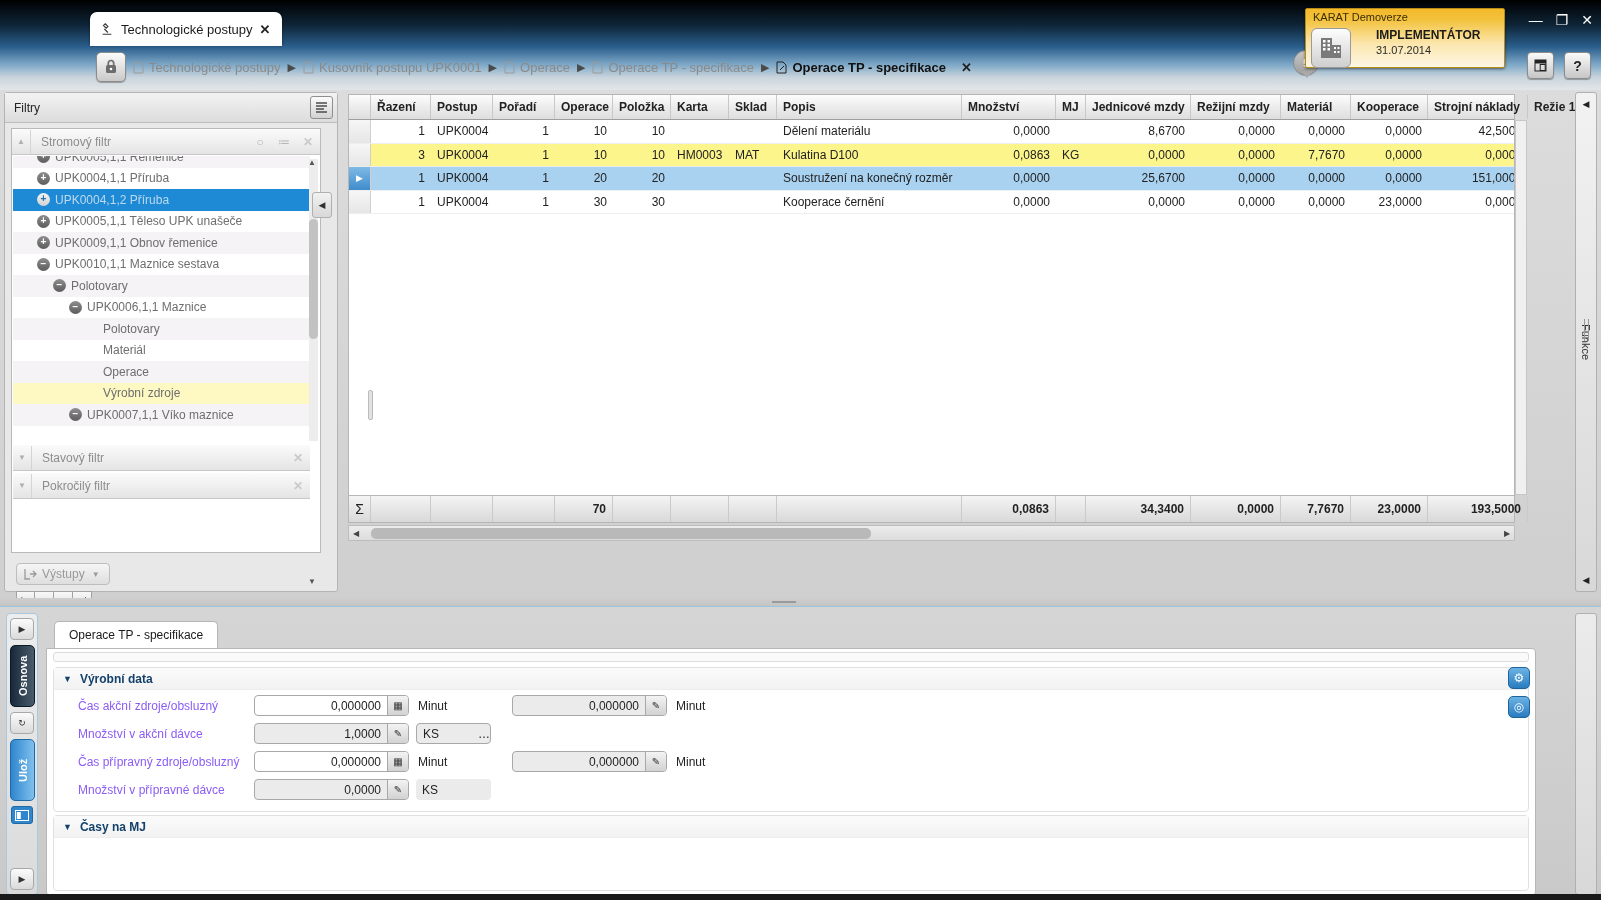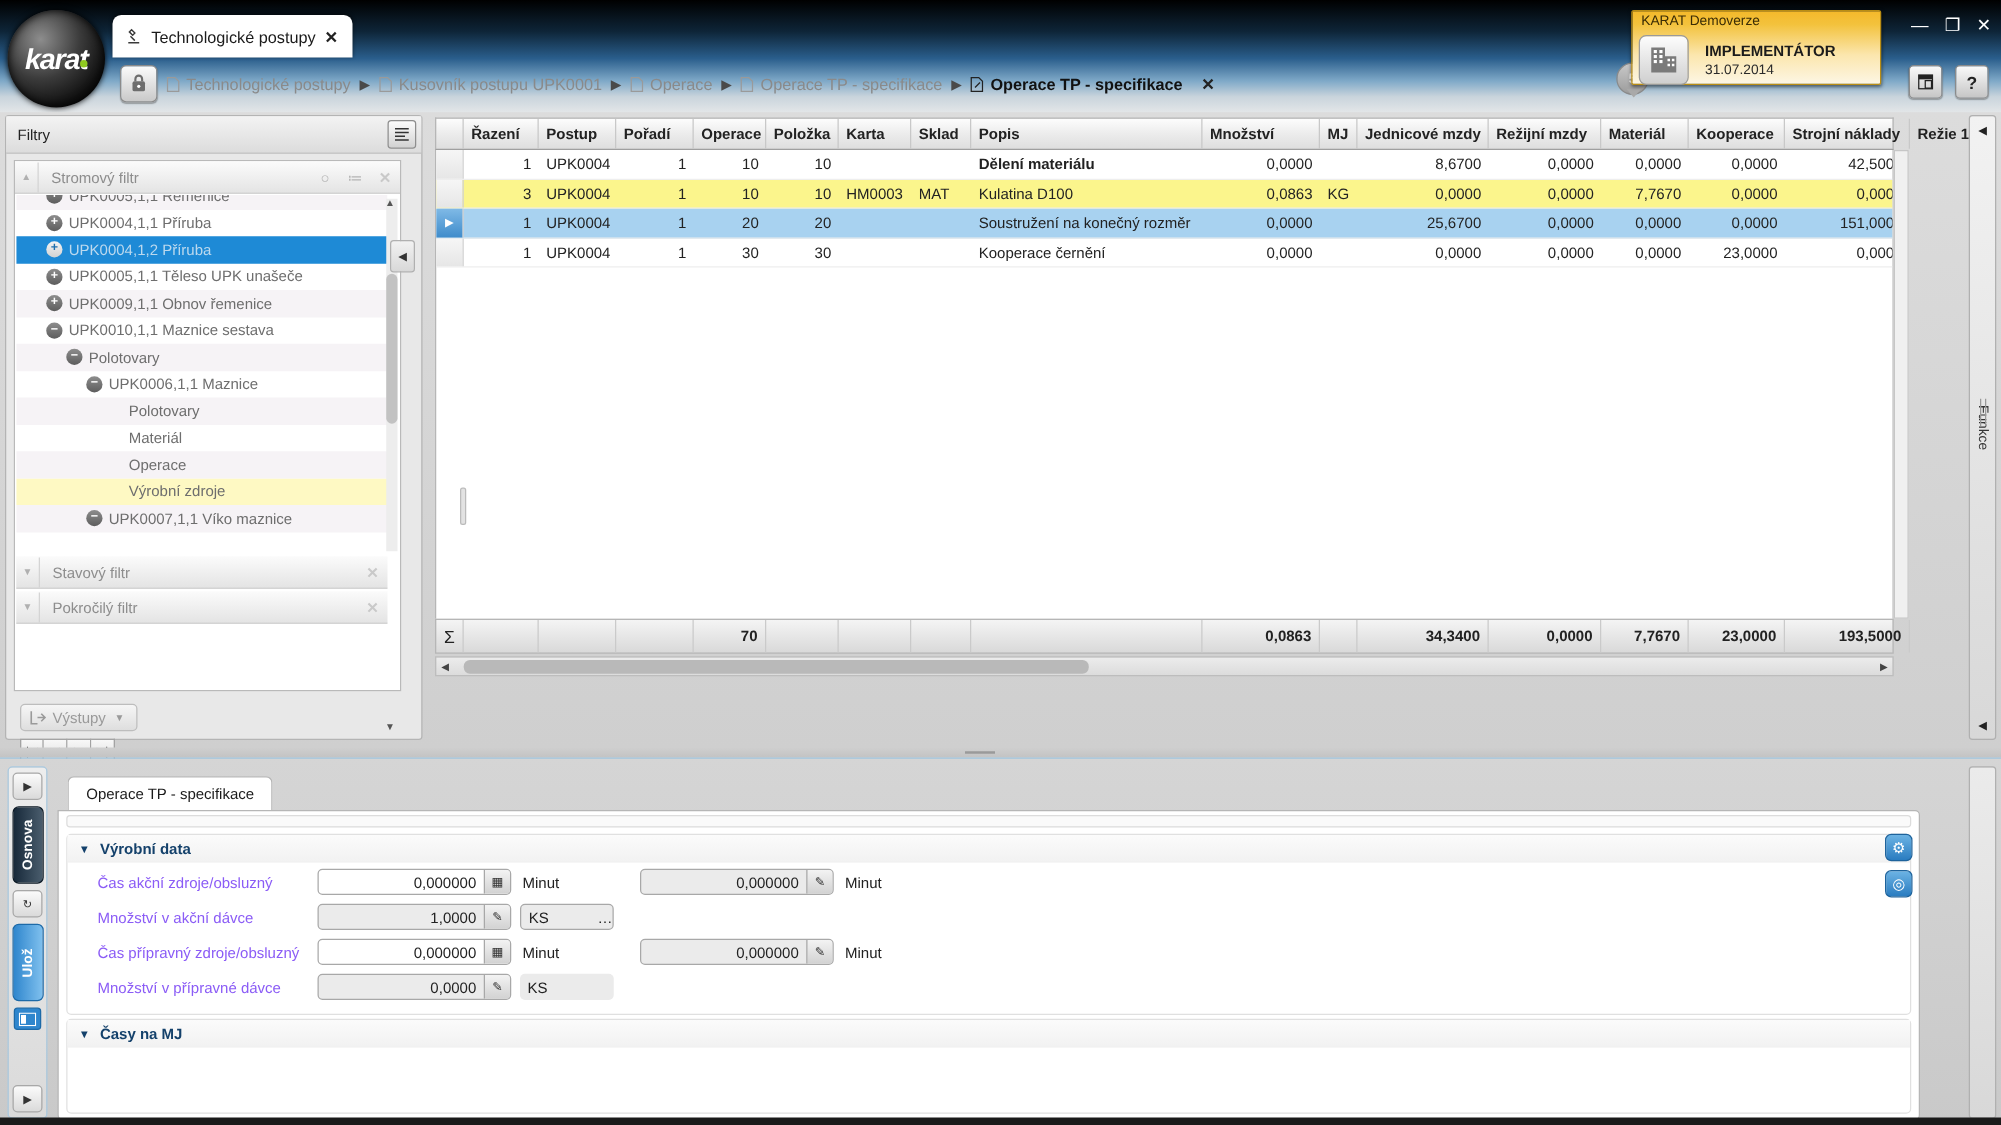--- a/index.html
+++ b/index.html
@@ -41,21 +41,21 @@
   .badge5{ position:absolute; right:282px; top:50px; width:26px; height:26px; border-radius:50%;
     background:linear-gradient(180deg,#c8c8c8,#9c9c9c); color:#fff; font-size:11px; font-weight:bold;
     display:flex; align-items:center; justify-content:center; border:1px solid #8a8a8a; }
   .badge5:after{ content:""; position:absolute; left:7px; top:20px; border-left:6px solid transparent;
     border-right:6px solid transparent; border-top:7px solid #a9a9a9; }
 
   .userbox{ position:absolute; right:96px; top:8px; width:200px; height:60px;
     background:linear-gradient(180deg,#f4b92b 0%, #f3c23c 18%, #fbe6ad 60%, #fdf6e4 100%);
     border:1px solid #b98d14; border-radius:2px; box-shadow:0 1px 3px rgba(0,0,0,.5); }
   .userbox .ttl{ height:17px; line-height:17px; padding-left:7px; font-size:11px; color:#3a2c05; }
-  .userbox .body{ display:flex; align-items:center; gap:13px; padding:2px 0 0 5px; }
+  .userbox .body{ display:flex; gap:25px; padding:2px 0 0 5px; }
   .bldg{ width:40px; height:40px; border-radius:6px; background:linear-gradient(180deg,#fdfdfd,#cfcfcf);
     border:1px solid #9a9a9a; display:flex; align-items:center; justify-content:center; }
   .uname{ font-size:12px; font-weight:bold; color:#1b1b1b; line-height:15px; }
   .udate{ font-size:11px; color:#2a2a2a; line-height:14px; }
 
   .wbtns{ position:absolute; right:8px; top:12px; display:flex; gap:13px; align-items:center; color:#fff; }
   .wbtns div{ font-size:14px; cursor:pointer; }
   .hbtn{ position:absolute; top:52px; width:27px; height:27px; border-radius:4px;
     background:linear-gradient(180deg,#fafafa,#c6c6c6); border:1px solid #8b8b8b;
     display:flex; align-items:center; justify-content:center; font-size:14px; color:#222;
@@ -242,24 +242,20 @@
     border:1px solid #1e639c; display:flex; align-items:center; justify-content:center; color:#fff;
     font-size:12px; }
   .rightcol{ position:absolute; right:4px; top:6px; width:22px; height:282px;
     background:linear-gradient(180deg,#ebebeb,#d8d8d8); border:1px solid #b0b0b0; border-radius:3px; }
   .bottombar{ position:absolute; left:0; bottom:0; width:1601px; height:6px; background:#1a1a1a; }
 </style>
 </head>
 <body>
 
 <div class="titlebar">
-  <div class="logo">
-    <span>karat</span>
-    <div class="dot"></div>
-  </div>
 
   <div class="apptab">
     <svg class="tabicon" viewBox="0 0 16 16">
       <path d="M6 2 L9 5 L7 7 L4 4 Z M5 8 L9 12 M3 14 H13" stroke="#3a3a3a" stroke-width="1.3" fill="none"></path>
     </svg>
     <span class="lbl">Technologické postupy</span>
     <span class="x">✕</span>
   </div>
 
   <div class="crumbbar">
@@ -507,21 +503,21 @@
     <div class="gbody" id="gbody">
         <div class="grow">
           <div style="width: 22px; flex: 0 0 auto; justify-content: center; color: rgb(255, 255, 255); font-size: 9px; background: linear-gradient(rgb(246, 246, 246), rgb(230, 230, 230)); border-right: 1px solid rgb(207, 207, 207);"></div>
           <div class="num" style="width: 60px; flex: 0 0 auto;">1</div>
           <div style="width: 62px; flex: 0 0 auto;">UPK0004</div>
           <div class="num" style="width: 62px; flex: 0 0 auto;">1</div>
           <div class="num" style="width: 58px; flex: 0 0 auto;">10</div>
           <div class="num" style="width: 58px; flex: 0 0 auto;">10</div>
           <div style="width: 58px; flex: 0 0 auto;"></div>
           <div style="width: 48px; flex: 0 0 auto;"></div>
-          <div style="width: 185px; flex: 0 0 auto; font-weight: bold;">Dělení materiálu</div>
+          <div style="width: 185px; flex: 0 0 auto;">Dělení materiálu</div>
           <div class="num" style="width: 94px; flex: 0 0 auto;">0,0000</div>
           <div style="width: 30px; flex: 0 0 auto;"></div>
           <div class="num" style="width: 105px; flex: 0 0 auto;">8,6700</div>
           <div class="num" style="width: 90px; flex: 0 0 auto;">0,0000</div>
           <div class="num" style="width: 70px; flex: 0 0 auto;">0,0000</div>
           <div class="num" style="width: 77px; flex: 0 0 auto;">0,0000</div>
           <div class="num" style="width: 100px; flex: 0 0 auto;">42,5000</div>
         </div>
         <div class="grow yellow">
           <div style="width: 22px; flex: 0 0 auto; justify-content: center; color: rgb(255, 255, 255); font-size: 9px; background: linear-gradient(rgb(246, 246, 246), rgb(230, 230, 230)); border-right: 1px solid rgb(207, 207, 207);"></div>

